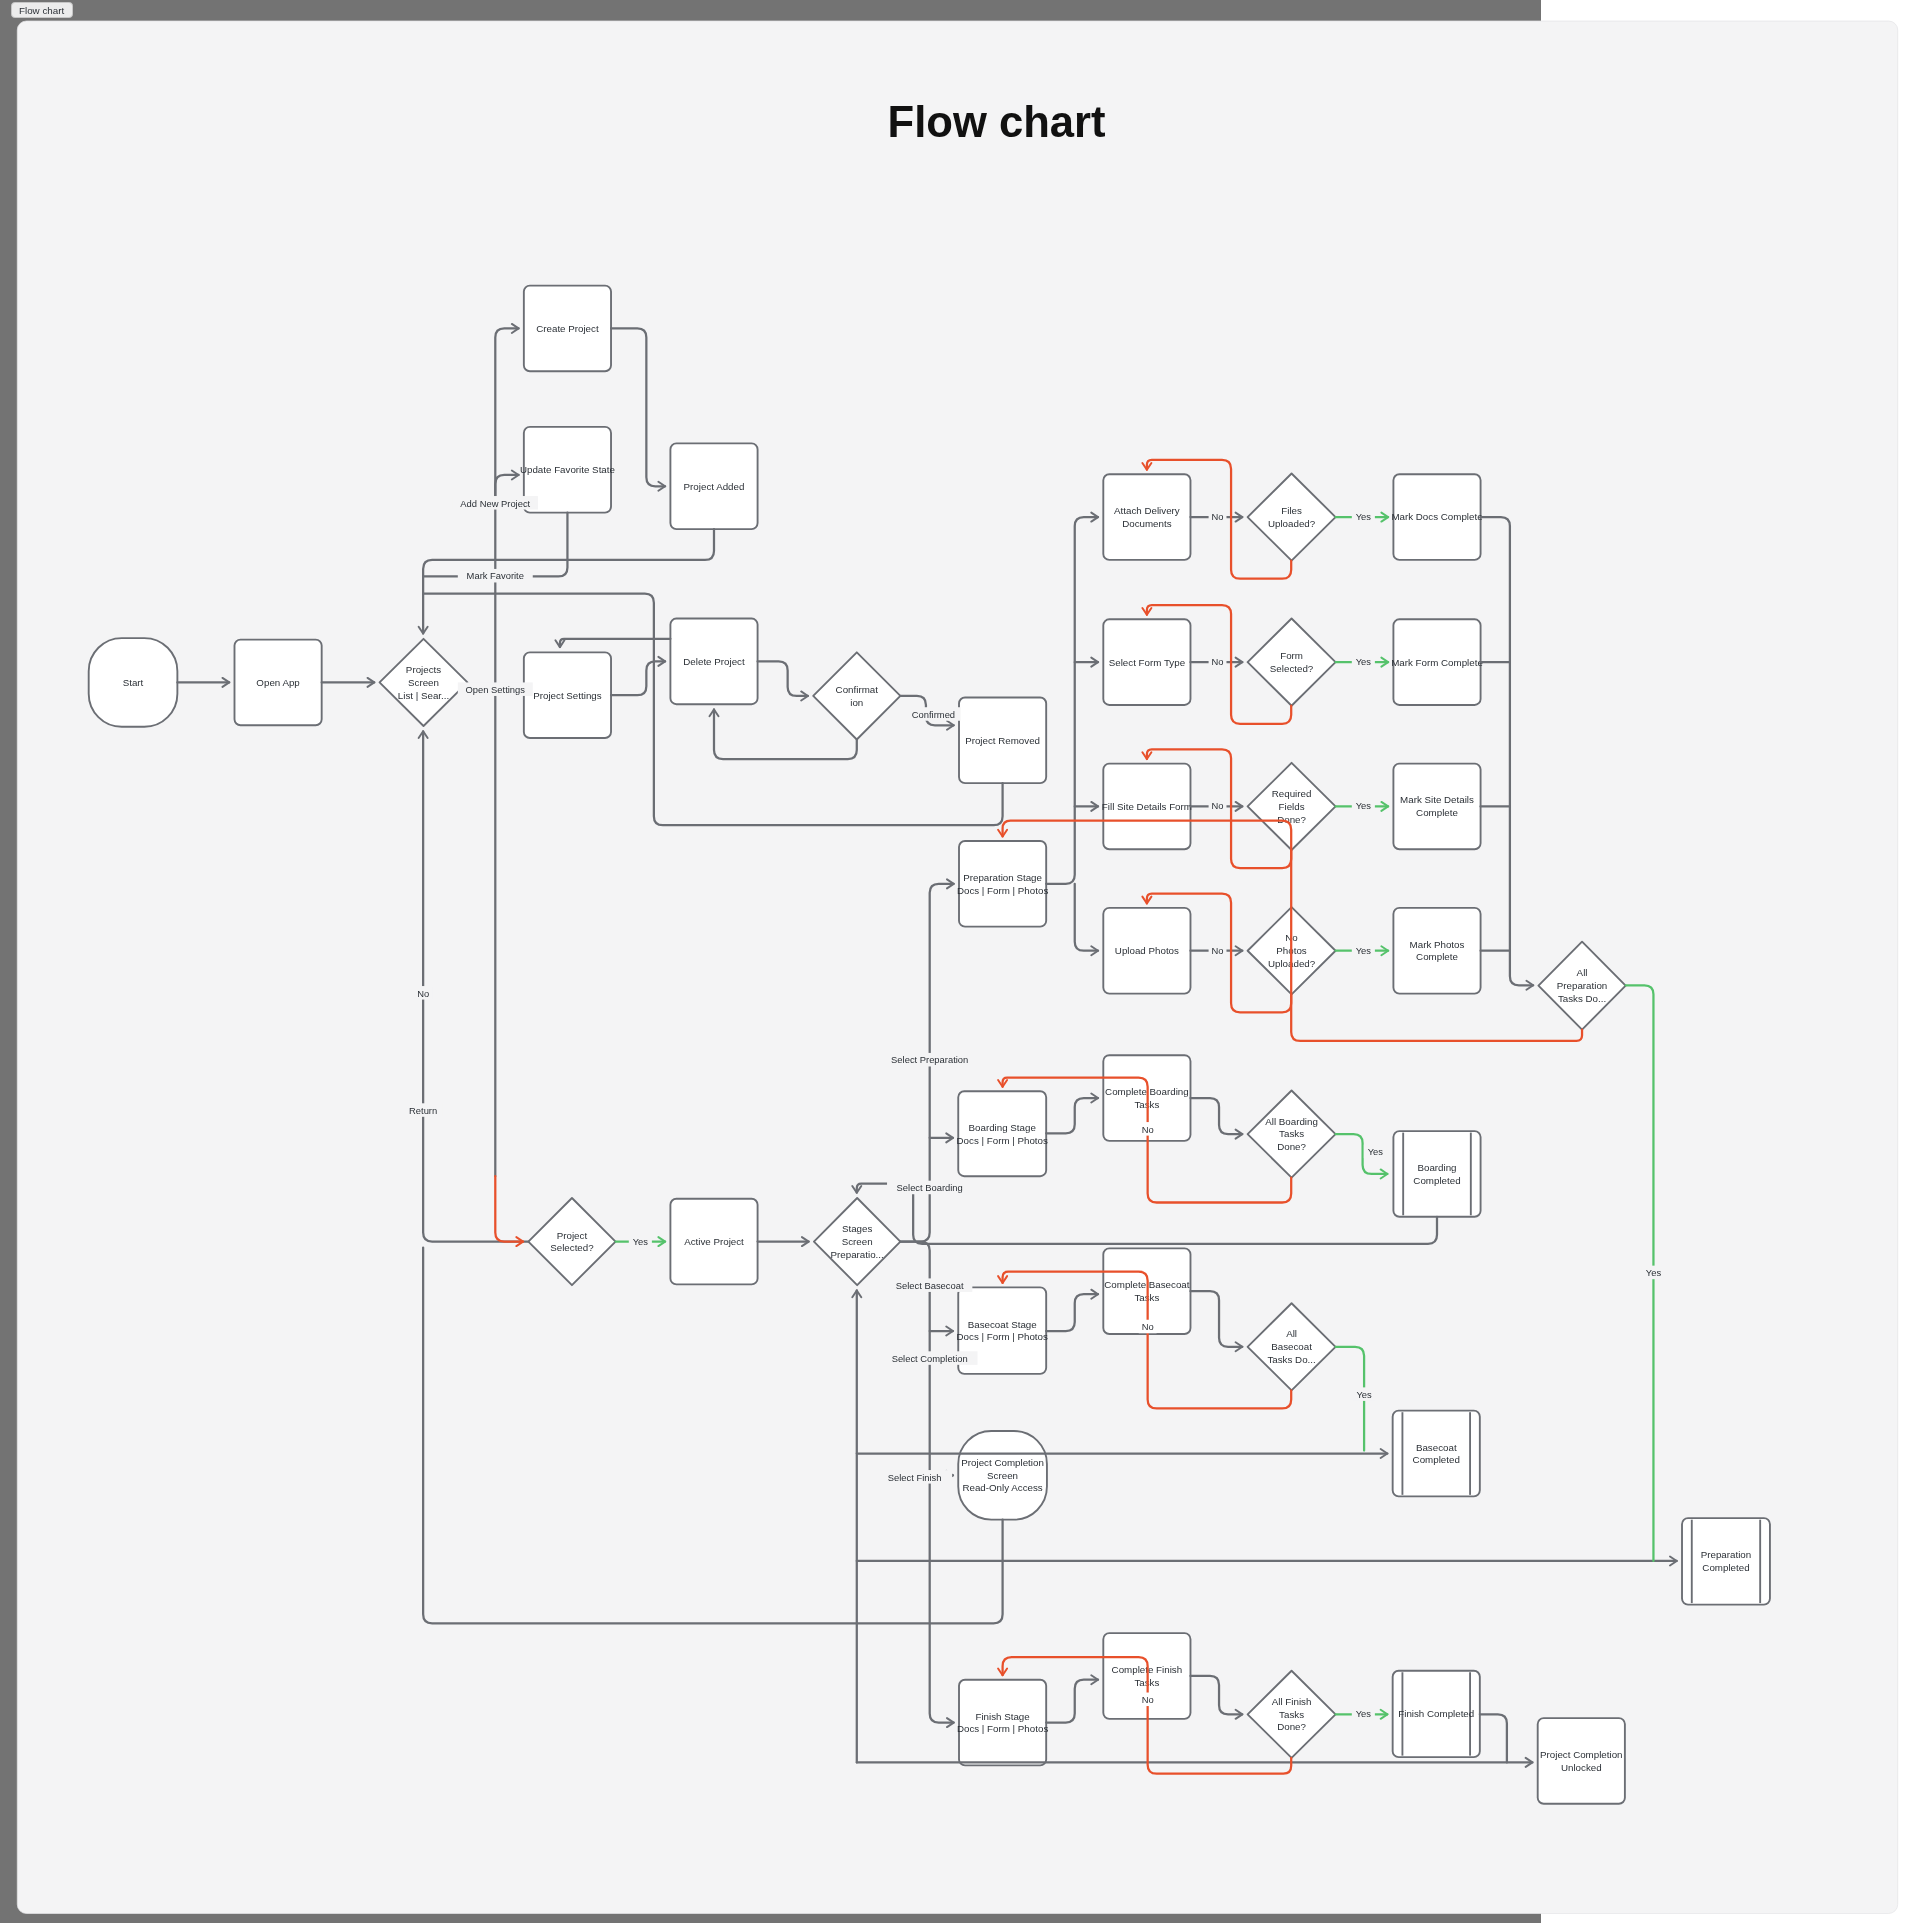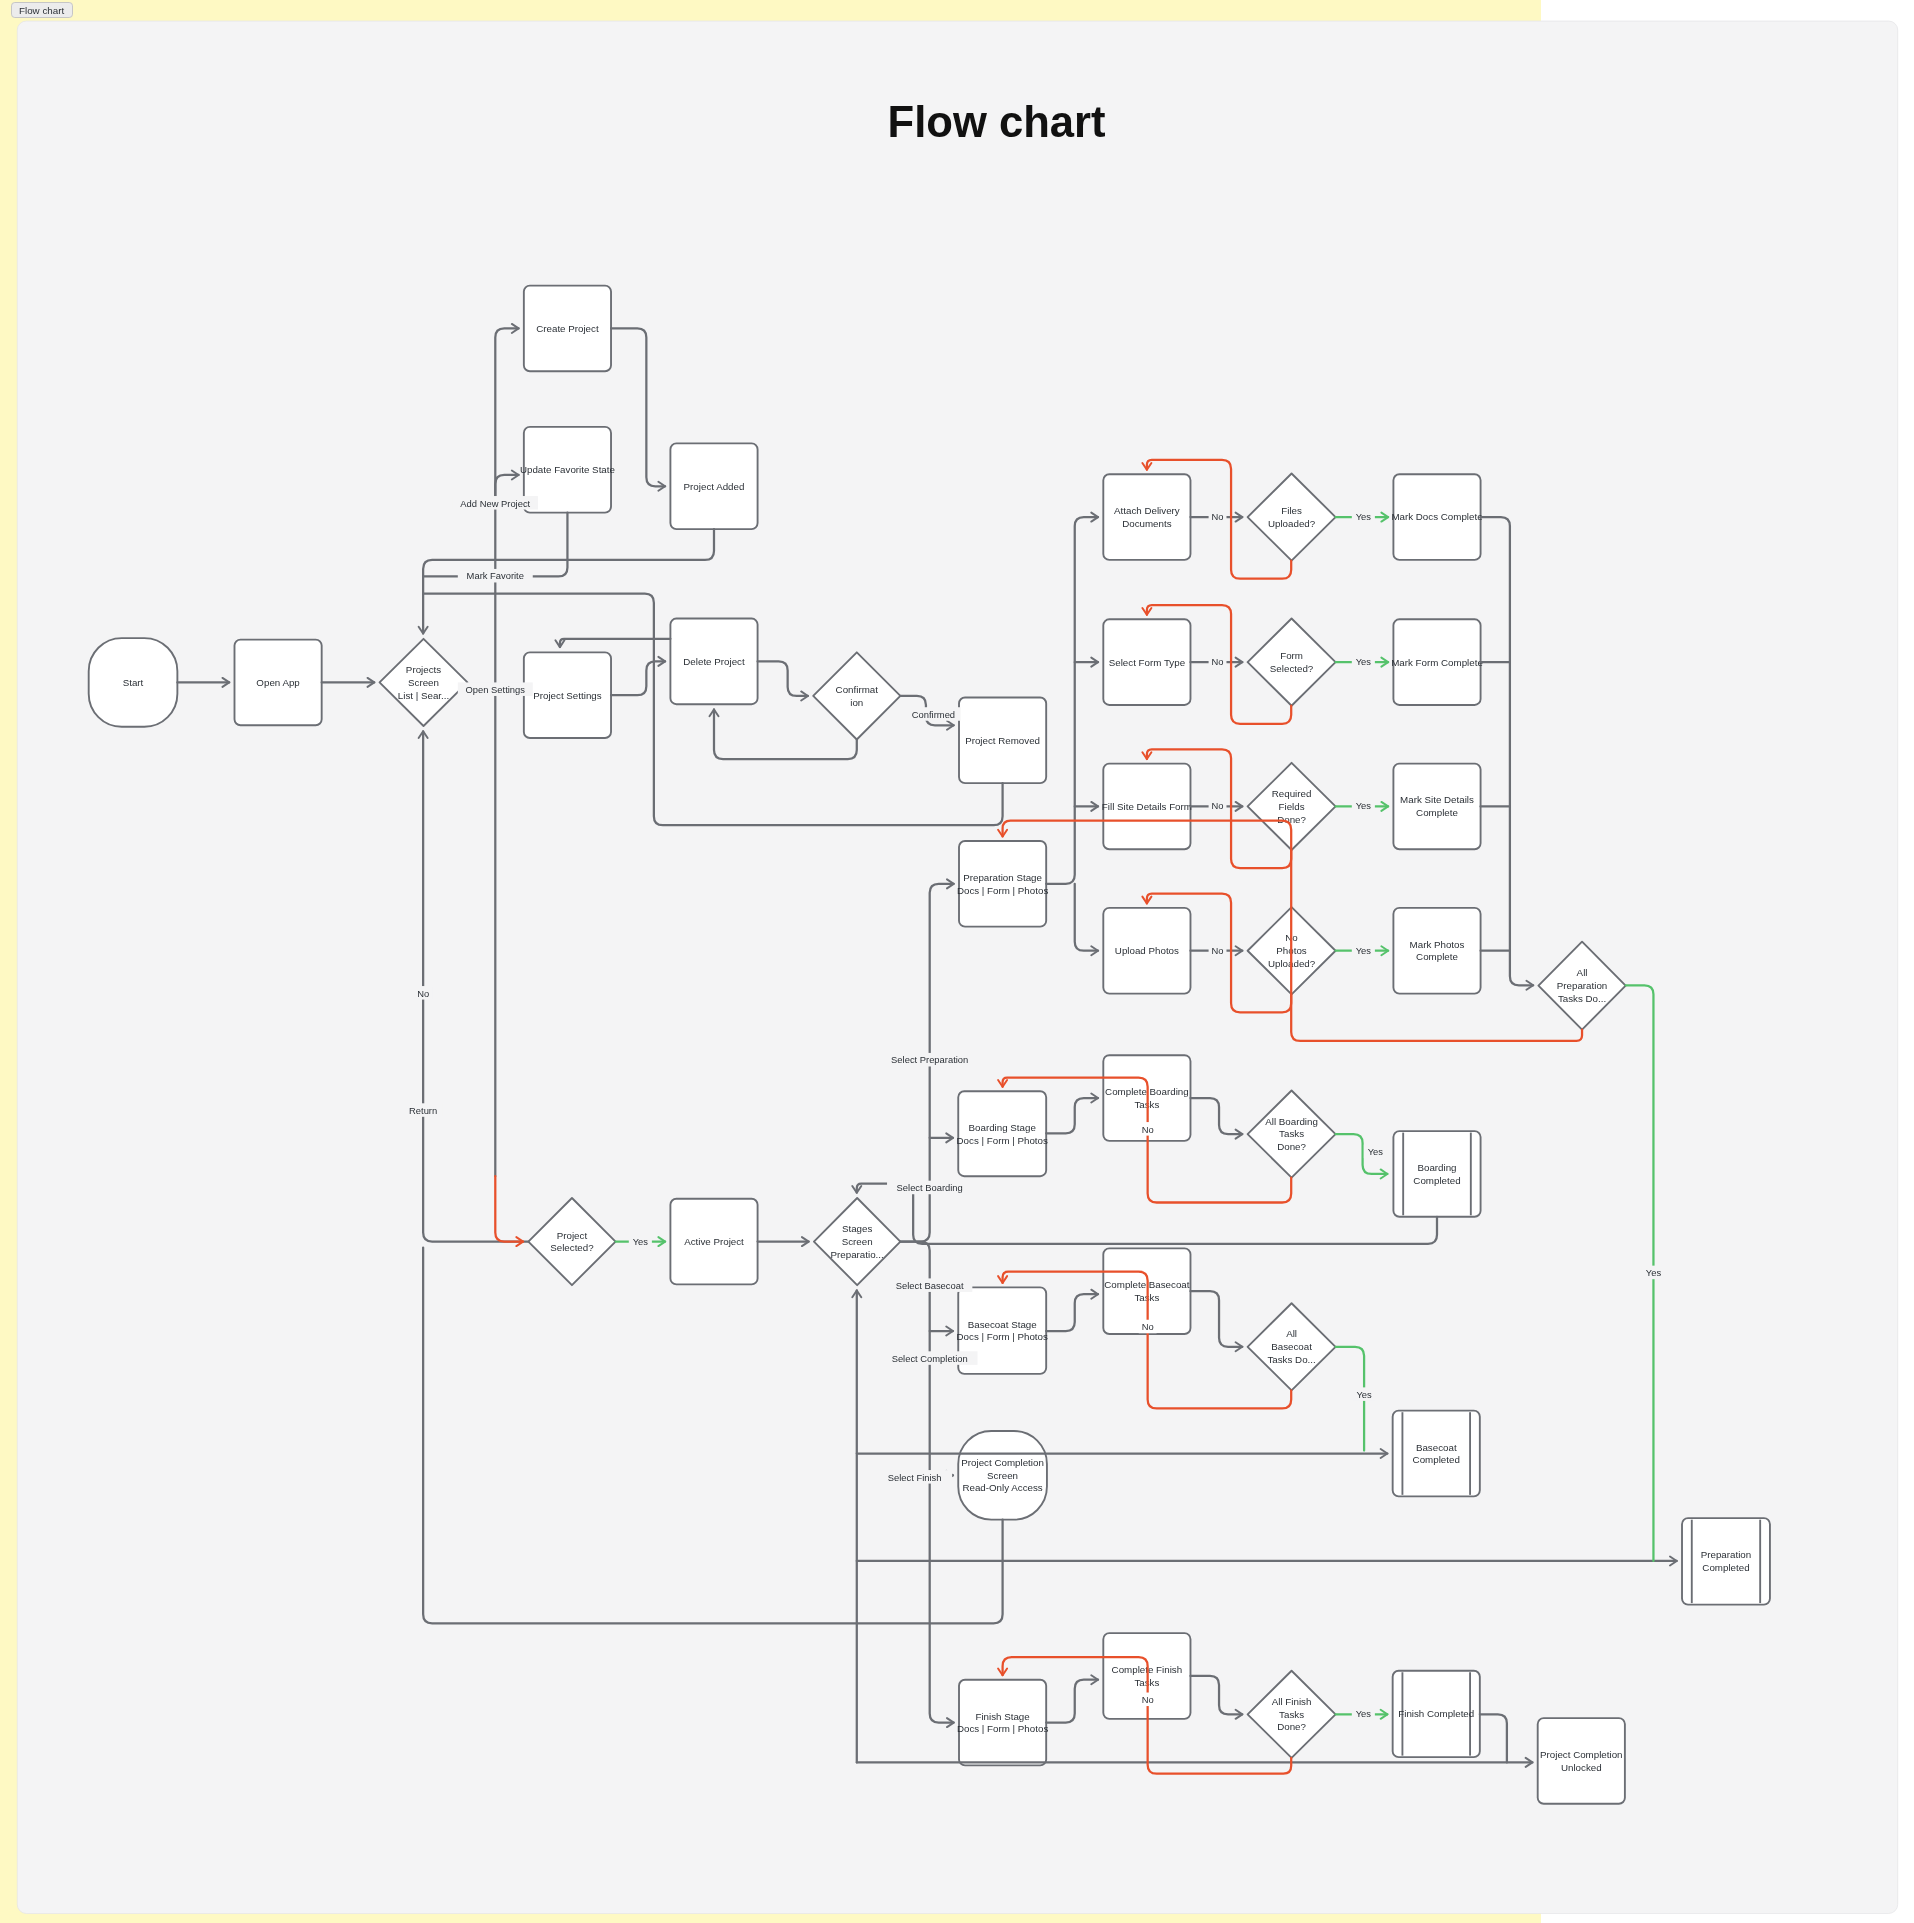--- a/index.html
+++ b/index.html
@@ -1,17 +1,17 @@
 <!DOCTYPE html>
 <html style="font-size:12px"><head>
 <meta charset="utf-8">
 <style>
   html,body{margin:0;padding:0;background:#ffffff;}
   body{font-family:"Liberation Sans","DejaVu Sans",sans-serif;}
-  #stage{position:relative;width:1541px;height:1924px;background:#fef9c3;}
+  #stage{position:relative;width:1541px;height:1924px;background:#737373;}
   #badge{position:absolute;left:10.5px;top:2.3px;padding:1.5px 7.5px;background:#ececec;
          border:0.8px solid #c6c6c6;border-radius:3.8px;font-size:9.8px;color:#2b3036;z-index:5;}
   svg{position:absolute;left:0;top:0;}
   text{font-family:"Liberation Sans","DejaVu Sans",sans-serif;}
 </style>
 </head>
 <body>
 
 <div id="stage">
   <div id="badge">Flow chart</div>

